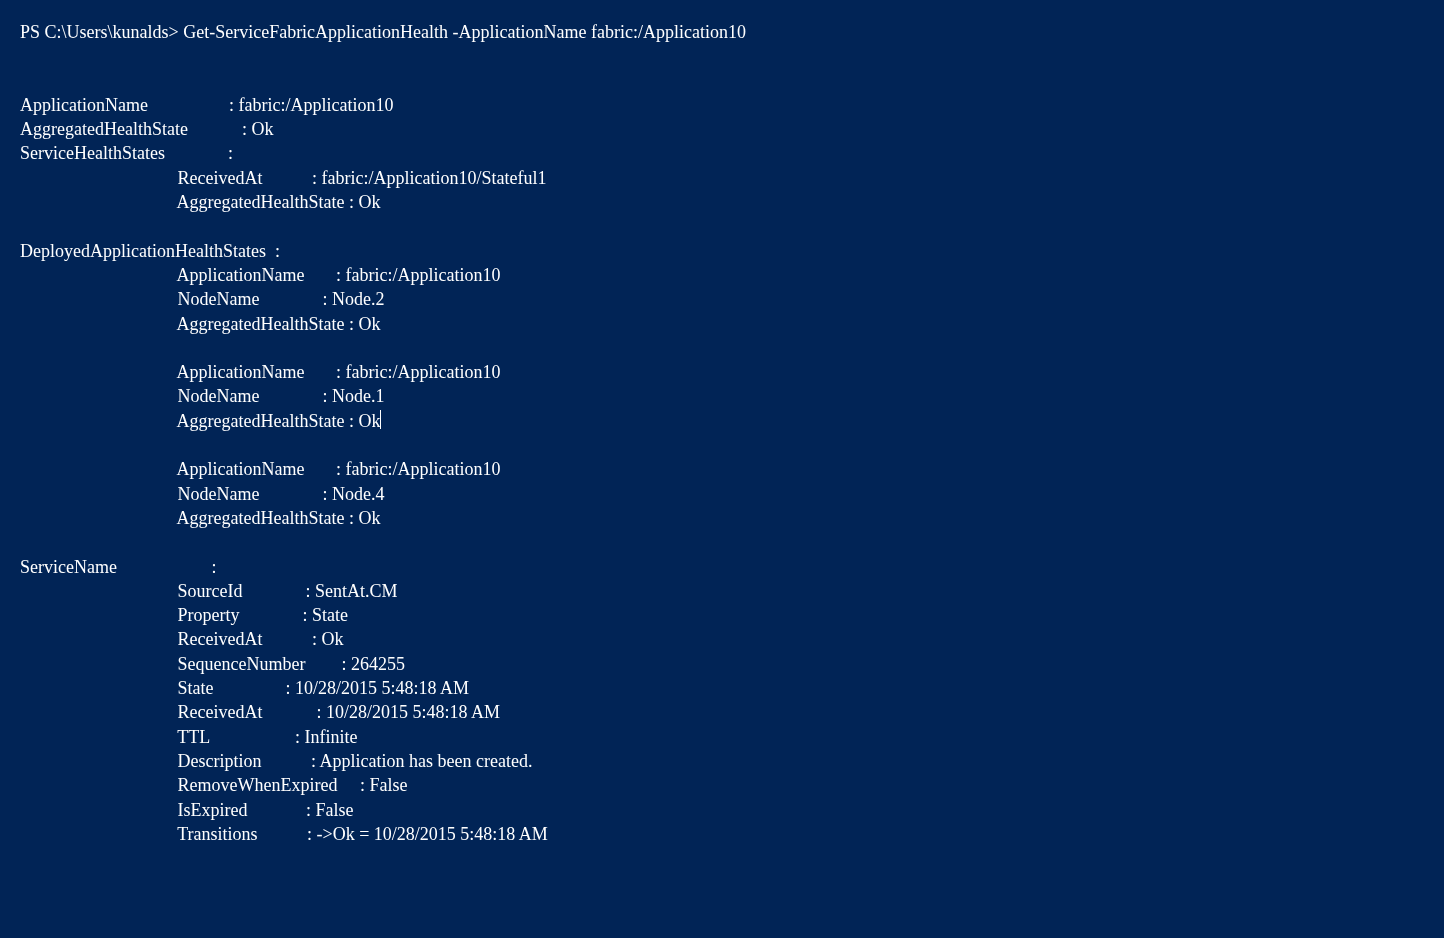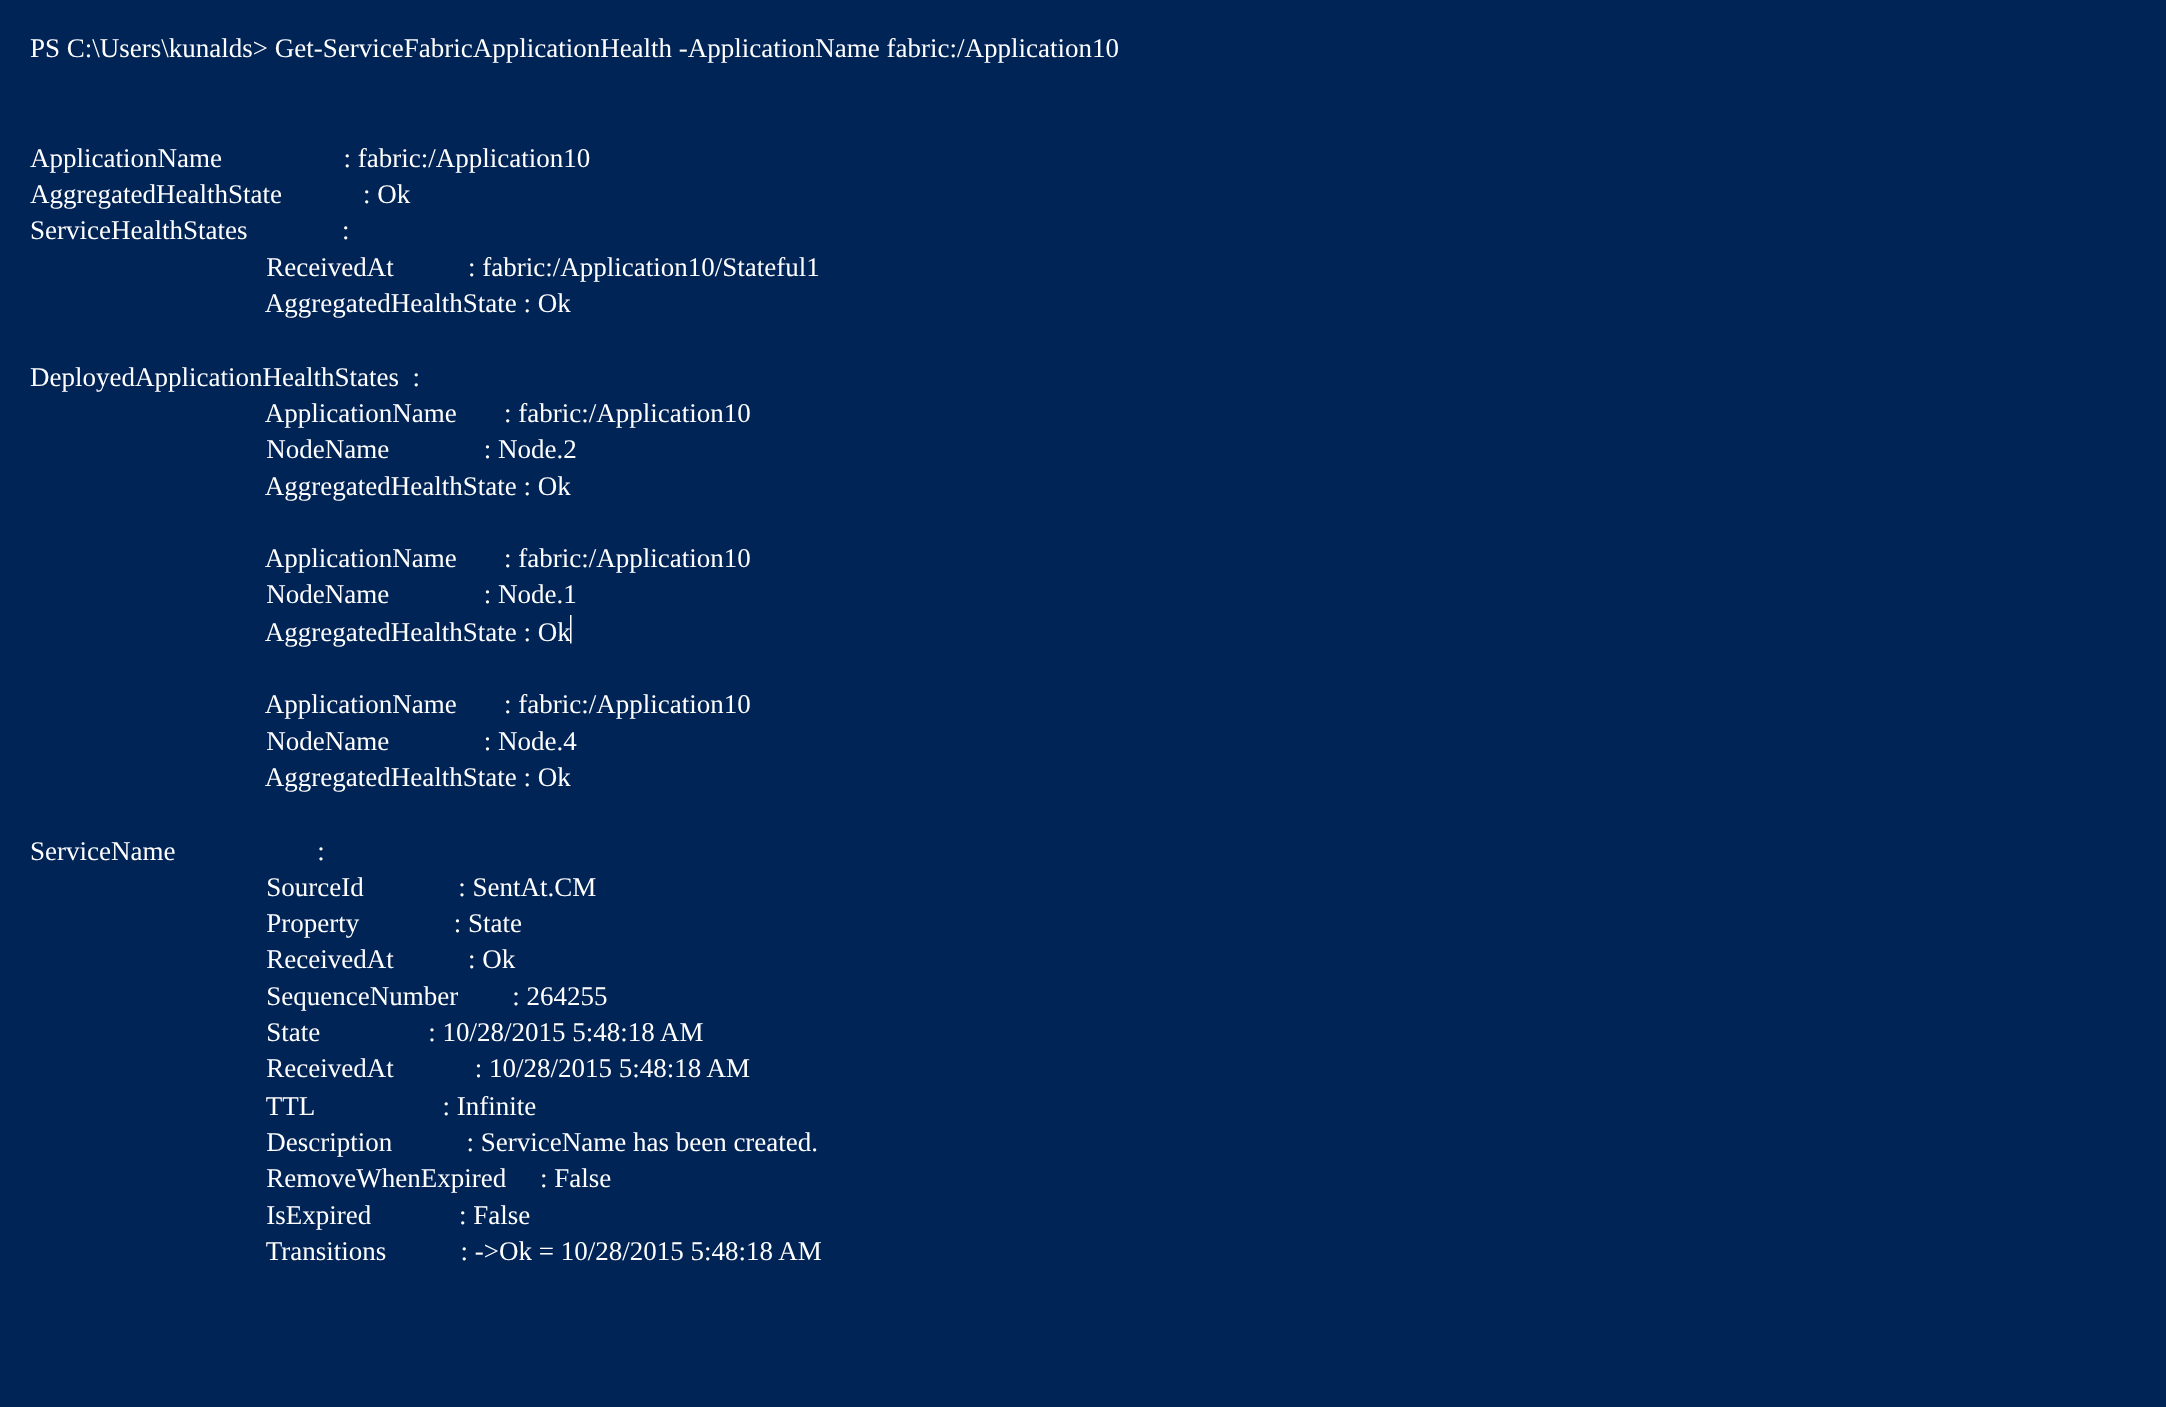--- a/index.html
+++ b/index.html
@@ -53,17 +53,17 @@
                                    <span>AggregatedHealthState</span> : <span>Ok</span>
                                    
 <span>ServiceName                    </span> : 
                                    <span>SourceId             </span> : <span>SentAt.CM</span>
                                    <span>Property             </span> : <span>State</span>
                                    <span>ReceivedAt          </span> : <span>Ok</span>
                                    <span>SequenceNumber       </span> : <span>264255</span>
                                    <span>State               </span> : <span>10/28/2015 5:48:18 AM</span>
                                    <span>ReceivedAt           </span> : <span>10/28/2015 5:48:18 AM</span>
                                    <span>TTL                  </span> : <span>Infinite</span>
-                                   <span>Description          </span> : <span>ServiceName has been created.</span>
+                                   <span>Description          </span> : <span>Application has been created.</span>
                                    <span>RemoveWhenExpired    </span> : <span>False</span>
                                    <span>IsExpired            </span> : <span>False</span>
                                    <span>Transitions          </span> : <span>-&gt;Ok = 10/28/2015 5:48:18 AM</span>
 </pre>
 
 </body></html>

